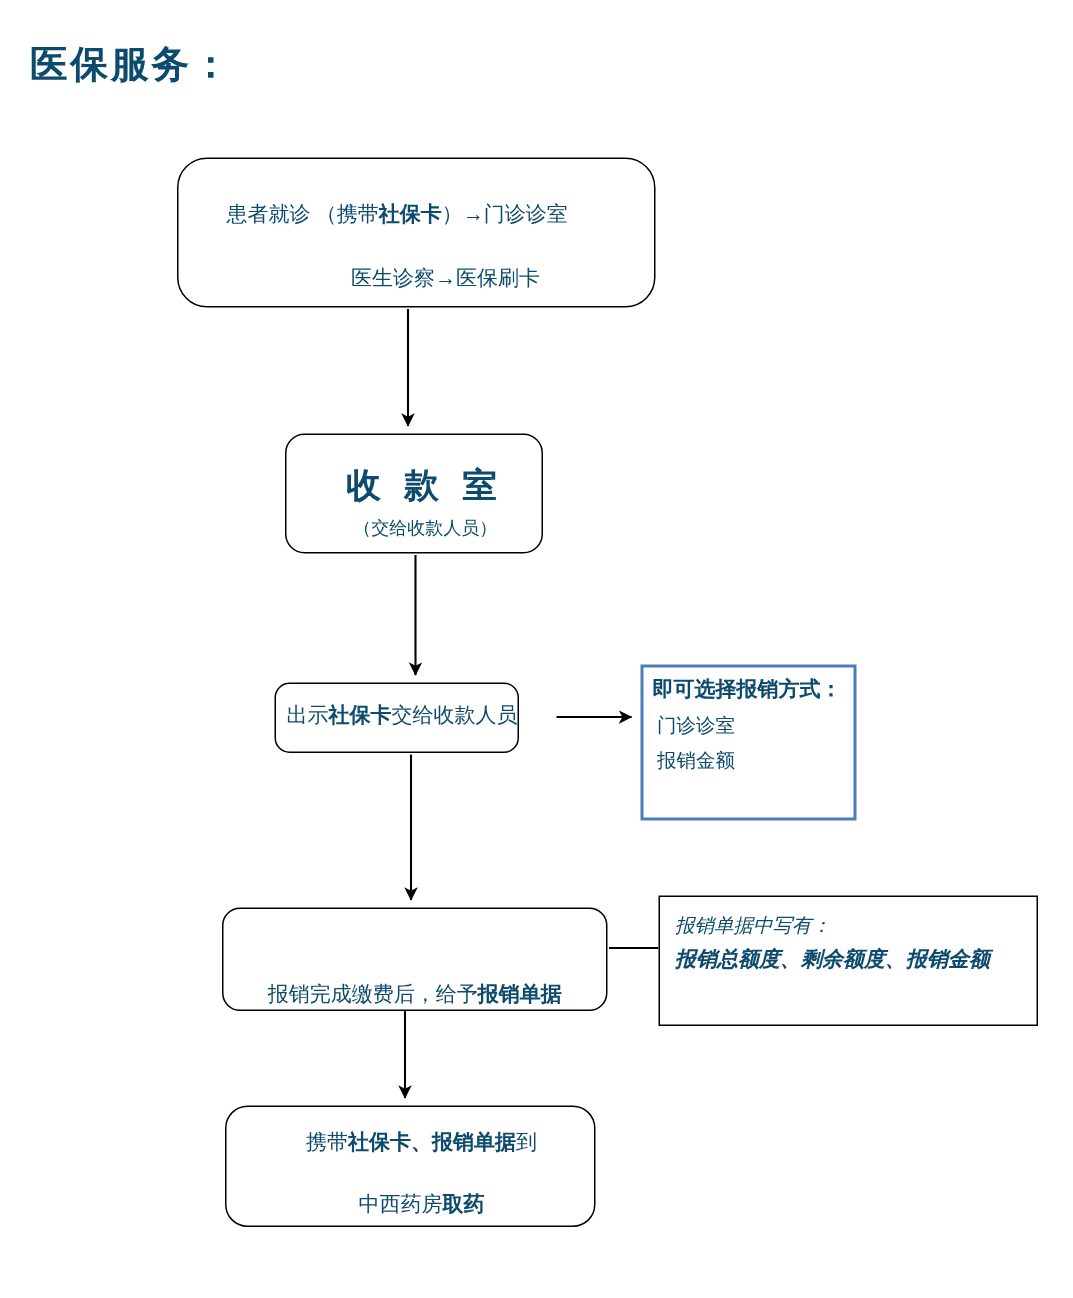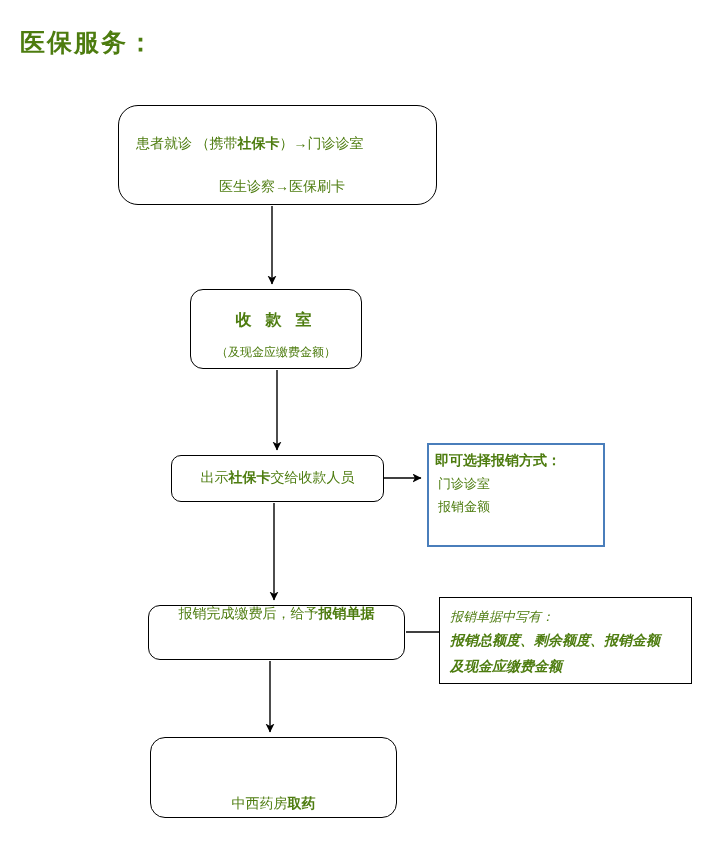--- a/index.html
+++ b/index.html
@@ -6,21 +6,21 @@
     margin: 0;
     padding: 0;
     background: #ffffff;
   }
   .canvas {
     position: relative;
     width: 715px;
     height: 865px;
     background: #ffffff;
     font-family: "Liberation Serif", "DejaVu Serif", serif;
-    color: #4d7c0f;
+    color: #0c4a6e;
     overflow: hidden;
   }
   .page-title {
     position: absolute;
     left: 20px;
     top: 26px;
     font-size: 25px;
     font-weight: bold;
     letter-spacing: 2px;
     white-space: nowrap;
@@ -36,46 +36,46 @@
   .flow-box {
     position: absolute;
     border: 1.6px solid #000000;
     background: #ffffff;
     box-sizing: border-box;
     font-size: 14px;
     line-height: 1.2;
     white-space: nowrap;
   }
   .b { font-weight: bold; }
-  .abs { position: absolute; }
+  .abs { position: absolute; margin-left: 15px; }
 
   
   .box1 { left: 118px; top: 105px; width: 319px; height: 100px; border-radius: 20px; }
   .box1 .l1 { left: 17px; top: 30px; }
   .box1 .l2 { left: 100px; top: 73px; }
 
   
   .box2 { left: 190px; top: 289px; width: 172px; height: 80px; border-radius: 13px; text-align: center; }
-  .box2 .t { left: 0; right: 0; top: 20px; font-size: 16px; font-weight: bold; letter-spacing: 5px; }
+  .box2 .t { left: 0; right: 0; top: 20px; font-size: 23px; font-weight: bold; letter-spacing: 5px; }
   .box2 .s { left: 0; right: 0; top: 55px; font-size: 12px; }
 
   
-  .box3 { left: 171px; top: 455px; width: 213px; height: 47px; border-radius: 10px;
-          display: flex; align-items: center; justify-content: center; }
+  .box3 { left: 183px; top: 455px; width: 163px; height: 47px; border-radius: 10px;
+          display: flex; align-items: center; justify-content: flex-end; }
 
   
-  .note1 { left: 427px; top: 443px; width: 178px; height: 104px;
+  .note1 { left: 427px; top: 443px; width: 144px; height: 104px;
            border: 2px solid #4a7ebb; background: #ffffff; box-sizing: border-box;
            padding: 5px 6px; font-size: 13px; position: absolute; white-space: nowrap; }
   .note1 .nt { font-size: 14px; font-weight: bold; line-height: 22px; }
   .note1 .ni { line-height: 23px; padding-left: 3px; }
 
   
-  .box4 { left: 148px; top: 605px; width: 257px; height: 55px; border-radius: 12px;
-          display: flex; align-items: flex-start; justify-content: center; }
+  .box4 { left: 148px; top: 605px; width: 257px; height: 69px; border-radius: 12px;
+          display: flex; align-items: flex-end; justify-content: center; }
 
   
   .note2 { left: 439px; top: 597px; width: 253px; height: 87px;
            border: 1.6px solid #000000; background: #ffffff; box-sizing: border-box;
            padding: 8px 6px 0 10px; font-size: 13px; position: absolute; white-space: nowrap; font-style: italic; }
   .note2 .n2t { line-height: 22px; }
   .note2 .n2b { font-size: 14px; font-weight: bold; line-height: 26px; }
 
   
   .box5 { left: 150px; top: 737px; width: 247px; height: 81px; border-radius: 15px; text-align: center; }
@@ -107,21 +107,21 @@
     <div class="abs l1">
       <span>患者就诊 （携带</span><span class="b">社保卡</span><span>）→门诊诊室</span>
     </div>
     <div class="abs l2">
       <span>医生诊察→医保刷卡</span>
     </div>
   </div>
 
   <div class="flow-box box2">
     <div class="abs t">收 款 室</div>
-    <div class="abs s">（及现金应缴费金额）</div>
+    <div class="abs s">（交给收款人员）</div>
   </div>
 
   <div class="flow-box box3">
     <div>
       <span>出示</span><span class="b">社保卡</span><span>交给收款人员</span>
     </div>
   </div>
 
   <div class="note1">
     <div class="nt">即可选择报销方式：</div>
@@ -131,22 +131,24 @@
 
   <div class="flow-box box4">
     <div>
       <span>报销完成缴费后，给予</span><span class="b">报销单据</span>
     </div>
   </div>
 
   <div class="note2">
     <div class="n2t">报销单据中写有：</div>
     <div class="n2b">报销总额度、剩余额度、报销金额</div>
-    <div class="n2b">及现金应缴费金额</div>
   </div>
 
   <div class="flow-box box5">
+    <div class="abs l1">
+      <span>携带</span><span class="b">社保卡、报销单据</span><span>到</span>
+    </div>
     <div class="abs l2">
       <span>中西药房</span><span class="b">取药</span>
     </div>
   </div>
 
 </div>
 
 </body></html>

